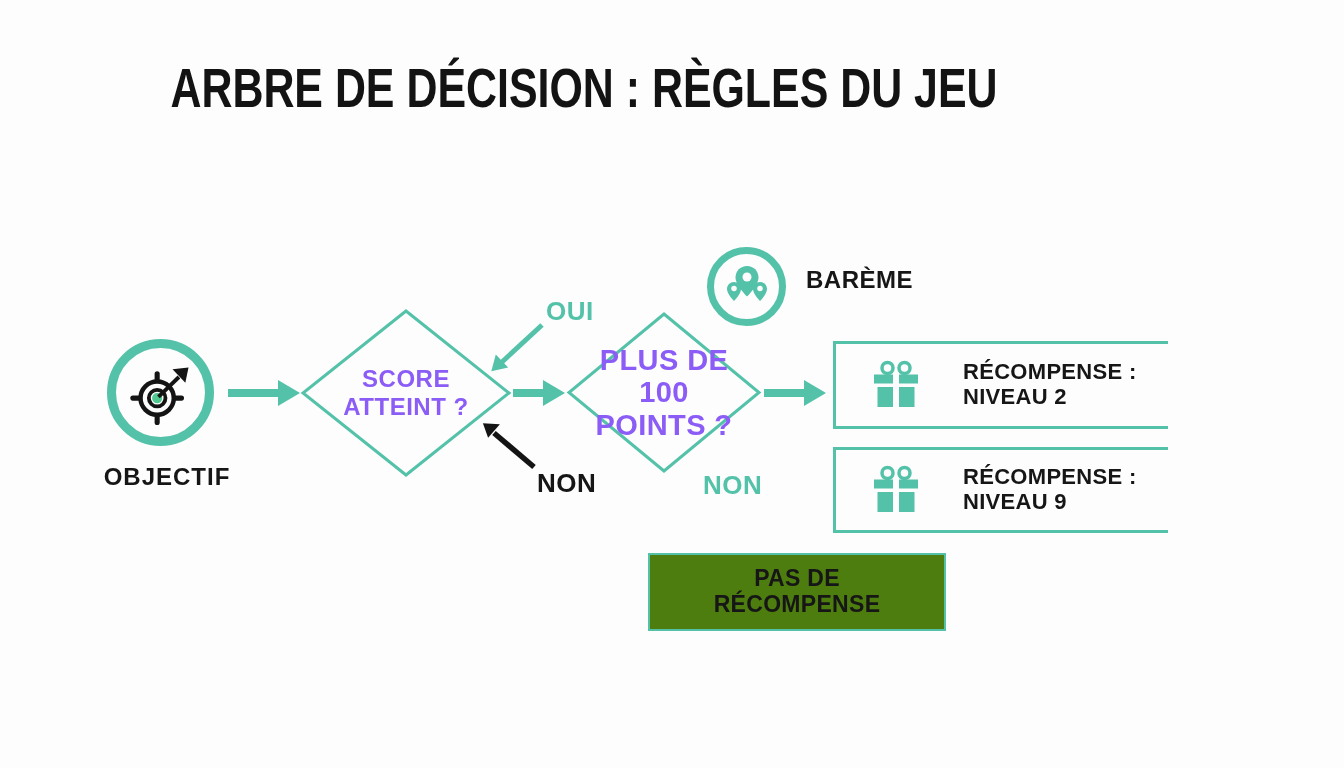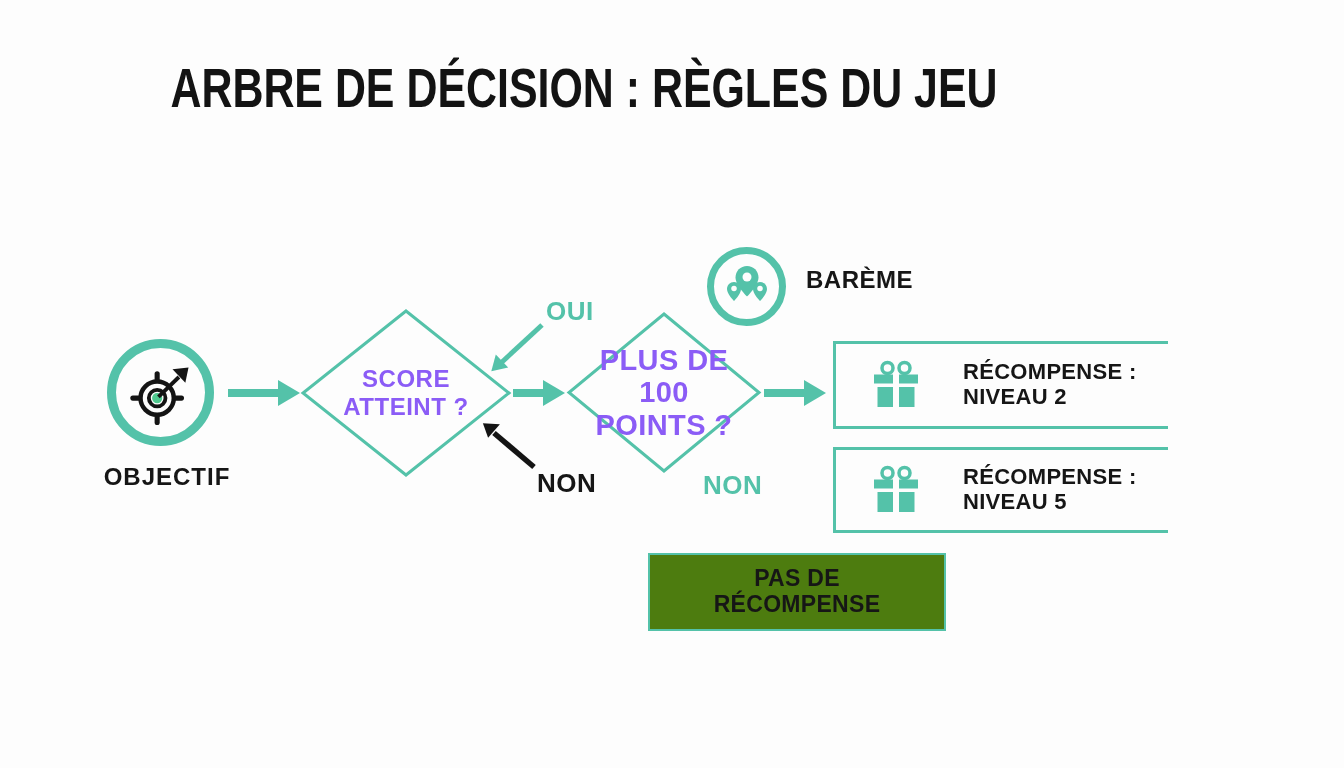--- a/index.html
+++ b/index.html
@@ -158,21 +158,21 @@
     <svg viewBox="0 0 100 100" width="50" height="50">
       <circle cx="33" cy="16" r="11" fill="none" stroke="#54C2A9" stroke-width="7"></circle>
       <circle cx="67" cy="16" r="11" fill="none" stroke="#54C2A9" stroke-width="7"></circle>
       <rect x="6" y="29" width="38" height="18" fill="#54C2A9"></rect>
       <rect x="56" y="29" width="38" height="18" fill="#54C2A9"></rect>
       <rect x="13" y="54" width="31" height="40" fill="#54C2A9"></rect>
       <rect x="56" y="54" width="31" height="40" fill="#54C2A9"></rect>
     </svg>
     <div class="reward-text">
       <span>RÉCOMPENSE :</span>
-      <span>NIVEAU 5</span>
+      <span>NIVEAU 9</span>
     </div>
   </div>
 
   <div class="no-reward-box">
     <span>PAS DE</span>
     <span>RÉCOMPENSE</span>
   </div>
 
 </div>
 

